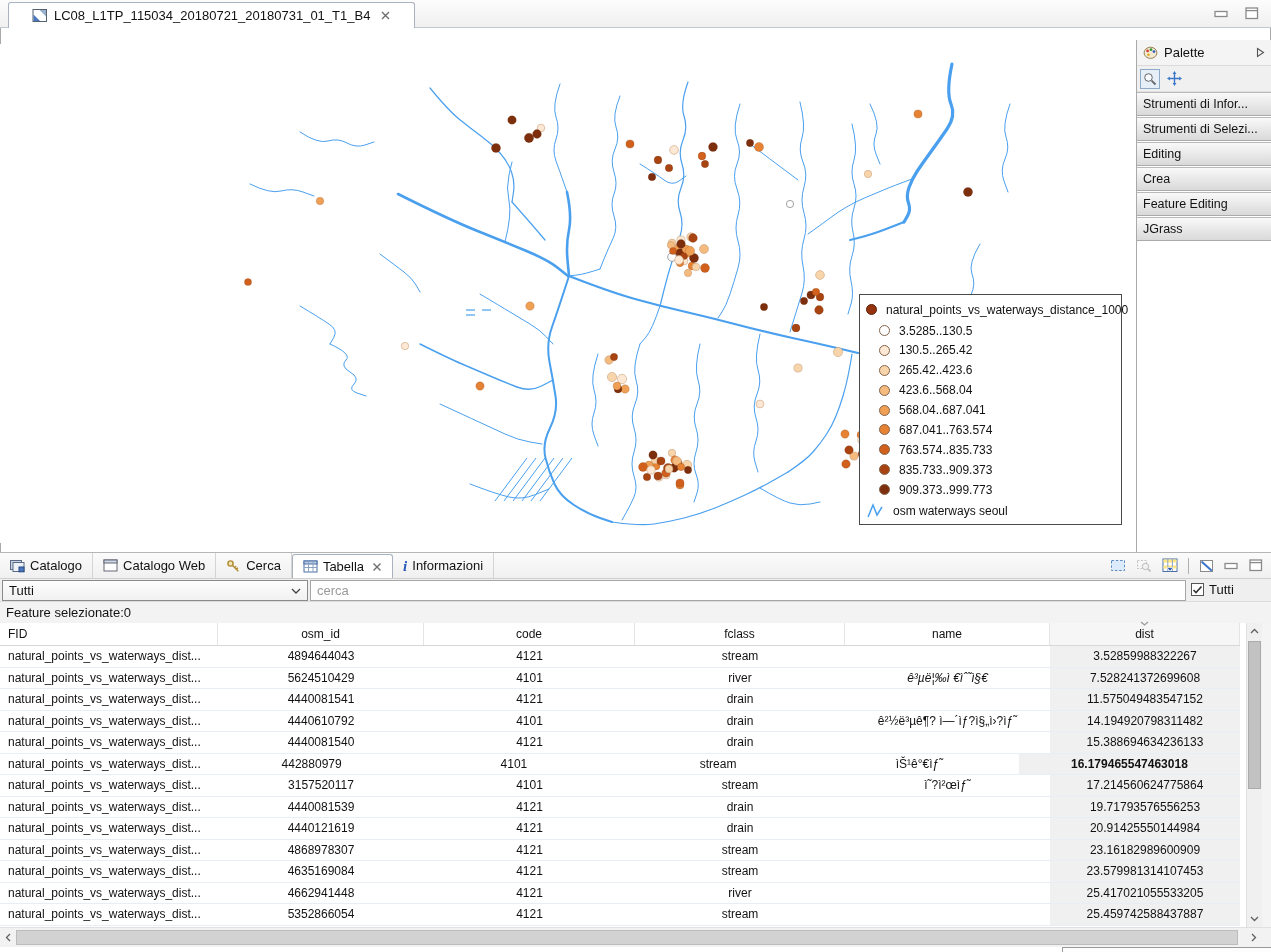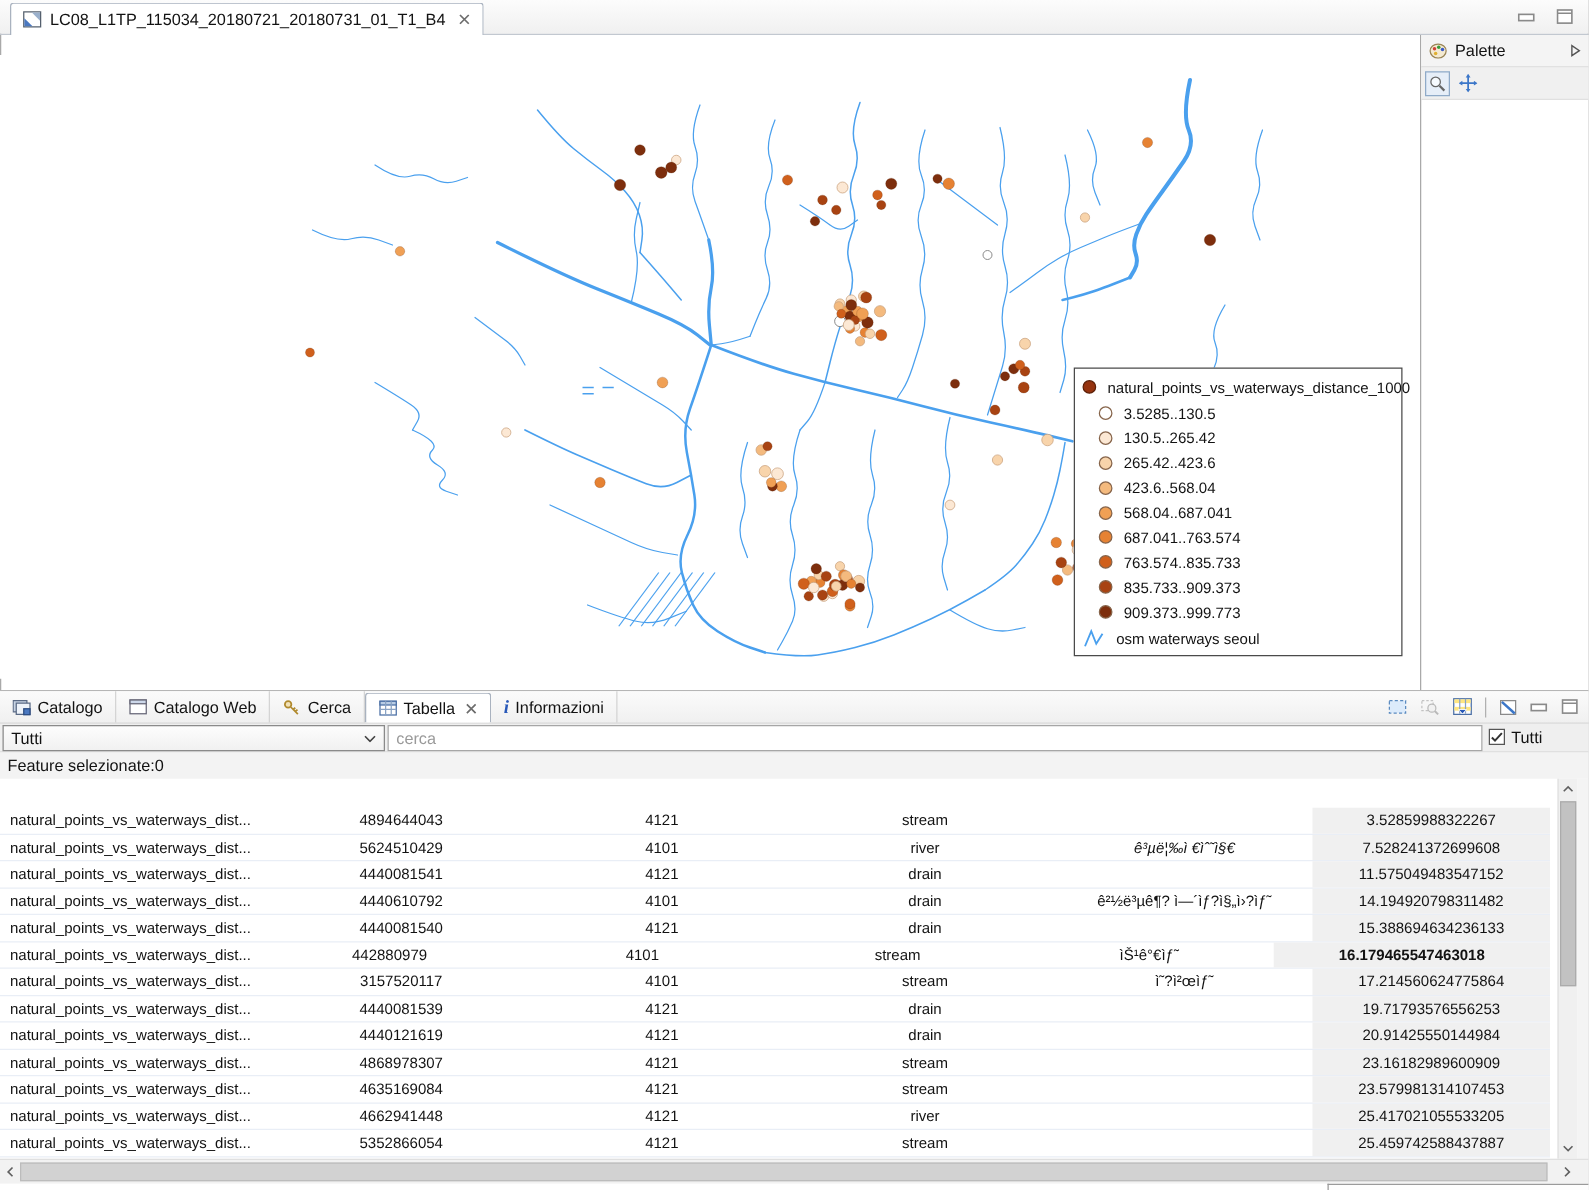--- a/index.html
+++ b/index.html
@@ -4,21 +4,21 @@
 <style>
   html,body{margin:0;padding:0;background:#ffffff;}
   .window{position:relative;width:1271px;height:952px;background:#fff;overflow:hidden;
     outline:1px solid #a9a9a9;outline-offset:-1px;
     font-family:"Liberation Sans",sans-serif;font-size:13px;color:#121212;}
   svg{display:block}
   
   .editor-tabbar{position:absolute;left:0;top:0;width:1271px;height:28px;
     background:linear-gradient(#fcfcfc,#f0f0f0);border-bottom:1px solid #c2c8d0;box-sizing:border-box;}
   .etab{position:absolute;left:8px;top:2px;height:25px;background:#fff;border:1px solid #a9b2bf;border-bottom:none;
-    border-radius:3px 3px 0 0;display:flex;align-items:center;gap:6px;padding:0 9px;z-index:2;}
+    border-radius:3px 3px 0 0;display:flex;align-items:center;gap:6px;padding:0 23px;z-index:2;}
   .etab .ticon{display:flex}
   .etab .tclose{display:flex;margin-left:4px;cursor:pointer}
   .win-controls{position:absolute;right:12px;top:7px;display:flex;gap:16px;align-items:center;}
   
   .map-wrap{position:absolute;left:0;top:44px;width:1136px;height:499px;background:#fff;overflow:hidden;}
   .legend{position:absolute;left:859px;top:250px;width:263px;height:231px;background:#fff;border:1px solid #4a4a4a;
     box-sizing:border-box;padding:5px 6px 4px 6px;font-size:12px;display:flex;flex-direction:column;justify-content:space-between;z-index:3;}
   .legend-row{display:flex;align-items:center;gap:9px;height:19px;white-space:nowrap;}
   .legend-row.indent{padding-left:13px;}
   .legend-dot{flex:0 0 auto;width:9px;height:9px;border-radius:50%;border:1px solid #86644a;box-sizing:content-box;}
@@ -26,21 +26,21 @@
   
   .map-statusbar{position:absolute;left:0;top:527px;width:1136px;height:25px;background:#f2f2f2;
     border-top:1px solid #c6c6c6;box-sizing:border-box;display:flex;align-items:center;justify-content:flex-end;gap:9px;padding-right:6px;}
   .zoom-link{display:flex;align-items:center;gap:2px;}
   .zoom-link a{color:#1a50c0;text-decoration:underline;cursor:pointer;}
   .scale-combo{width:118px;height:20px;background:#fff;border:1px solid #767676;box-sizing:border-box;
     display:flex;align-items:center;justify-content:space-between;padding:0 5px 0 7px;cursor:pointer;}
   .crs-btn{width:120px;height:21px;background:linear-gradient(#fbfbfb,#ededed);border:1px solid #707070;box-sizing:border-box;
     display:flex;align-items:center;justify-content:center;font-size:13px;cursor:pointer;}
   
-  .palette{position:absolute;left:1136px;top:28px;width:135px;height:524px;background:#fff;border-left:1px solid #a9a9a9;box-sizing:border-box;}
+  .palette{position:absolute;left:1136px;top:40px;width:135px;height:524px;background:#fff;border-left:1px solid #a9a9a9;box-sizing:border-box;}
   .pal-header{height:25px;display:flex;align-items:center;gap:6px;padding:0 6px;background:#f4f4f4;border-bottom:1px solid #dadada;}
   .pal-header .spacer{flex:1}
   .pal-tools{height:25px;display:flex;align-items:center;gap:4px;padding:0 3px;background:#f0f0f0;border-bottom:1px solid #e0e0e0;}
   .tool-sel{display:flex;align-items:center;justify-content:center;width:20px;height:20px;background:#e6eef8;border:1px solid #8faac8;box-sizing:border-box;}
   .tool{display:flex;align-items:center;justify-content:center;width:20px;height:20px;}
   .drawer{height:22px;line-height:22px;padding-left:6px;font-size:12.5px;background:linear-gradient(#f9f9f9,#d9d9d9);
     border-top:1px solid #b9b9b9;border-bottom:1px solid #ababab;margin-bottom:1px;cursor:pointer;white-space:nowrap;overflow:hidden;}
   
   .bottom{position:absolute;left:0;top:552px;width:1271px;height:400px;background:#fff;border-top:1px solid #b6b6b6;box-sizing:border-box;}
   .panel-tabbar{position:absolute;left:0;top:0;width:1271px;height:26px;background:linear-gradient(#fbfbfb,#f0f0f0);
@@ -362,20 +362,28 @@
       <span class="tool">
         <svg width="15" height="15" viewBox="0 0 15 15">
             <path d="M7.5,2.5 V12.5 M2.5,7.5 H12.5" stroke="#3b76c8" stroke-width="1.4"></path>
             <polygon points="7.5,0 5.6,2.9 9.4,2.9" fill="#3b76c8"></polygon>
             <polygon points="7.5,15 5.6,12.1 9.4,12.1" fill="#3b76c8"></polygon>
             <polygon points="0,7.5 2.9,5.6 2.9,9.4" fill="#3b76c8"></polygon>
             <polygon points="15,7.5 12.1,5.6 12.1,9.4" fill="#3b76c8"></polygon>
           </svg>
       </span>
     </div>
+    <div id="drawers">
+        <div class="drawer">Strumenti di Infor...</div>
+        <div class="drawer">Strumenti di Selezi...</div>
+        <div class="drawer">Editing</div>
+        <div class="drawer">Crea</div>
+        <div class="drawer">Feature Editing</div>
+        <div class="drawer">JGrass</div>
+      </div>
   </div>
 
   <div class="bottom">
     <div class="panel-tabbar">
       <div id="panel-tabs" style="display:flex;align-items:stretch;">
           <div class="ptab">
             <span class="ticon">
               <svg width="15" height="14" viewBox="0 0 15 14">
                 <rect x="0.5" y="1.5" width="11" height="9" fill="#c8d4e4" stroke="#5a6a85"></rect>
                 <rect x="3" y="3.5" width="11" height="9" fill="#eef3fa" stroke="#5a6a85"></rect>
@@ -482,20 +490,32 @@
           <svg width="11" height="10">
               <polyline points="1.5,5 4,7.5 9.5,1.5" fill="none" stroke="#333" stroke-width="1.6"></polyline>
             </svg>
         </span>
         <span>Tutti</span>
       </div>
     </div>
 
     <div class="sel-status">Feature selezionate:0</div>
 
+    <div class="thead" id="thead">
+        <div class="hcell c0" style="width: 218px;">FID</div>
+        <div class="hcell c1" style="width: 206px;">osm_id</div>
+        <div class="hcell c2" style="width: 211px;">code</div>
+        <div class="hcell c3" style="width: 210px;">fclass</div>
+        <div class="hcell c4" style="width: 205px;">name</div>
+        <div class="hcell c5 sorted" style="width: 190px;">dist<span class="sortind">
+            <svg width="9" height="5">
+              <polyline points="1,1 4.5,4 8,1" fill="none" stroke="#999" stroke-width="1.2"></polyline>
+            </svg>
+          </span></div>
+      </div>
     <div class="tbody" id="tbody">
         <div class="trow">
           <div class="tcell c0" style="width: 218px;">natural_points_vs_waterways_dist...</div>
           <div class="tcell c1" style="width: 206px;">4894644043</div>
           <div class="tcell c2" style="width: 211px;">4121</div>
           <div class="tcell c3" style="width: 210px;">stream</div>
           <div class="tcell c4" style="width: 205px;"></div>
           <div class="tcell c5 dist" style="width: 190px;">3.52859988322267</div>
         </div>
         <div class="trow">

